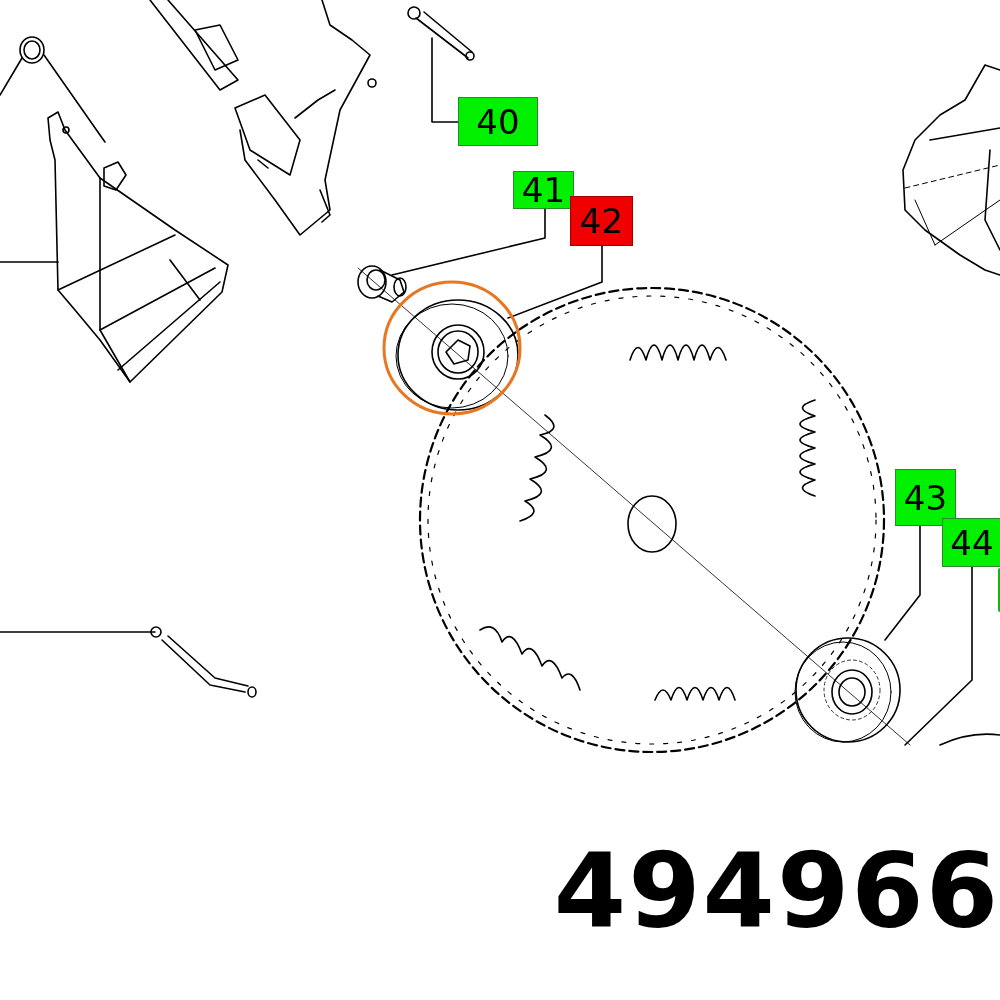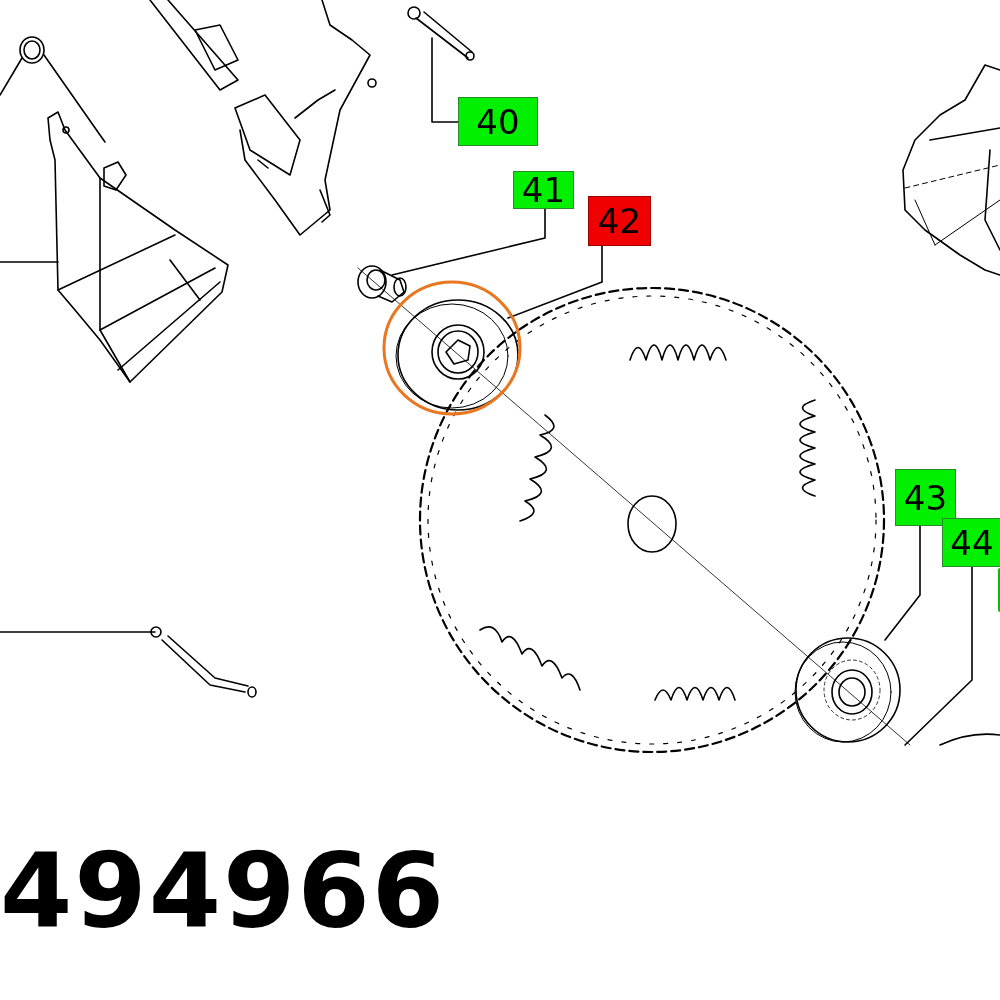--- a/index.html
+++ b/index.html
@@ -1,21 +1,21 @@
 <!DOCTYPE html>
 <html><head>
 <meta charset="utf-8">
 <style>
   html, body { margin:0; padding:0; background:#ffffff; }
   body { width:1000px; height:1000px; position:relative; overflow:hidden; font-family:"DejaVu Sans", sans-serif; }
   #drawing { position:absolute; left:0; top:0; width:1000px; height:760px; }
   .callout { position:absolute; display:flex; align-items:center; justify-content:center; color:#000; font-family:"DejaVu Sans", sans-serif; font-size:34px; line-height:1; box-sizing:border-box; border:1px solid #2a8a2a; }
   .callout.green { background:#00f000; }
-  .callout.red { background:#f00000; border-color:#a00000;margin-left:18px; }
-  .part-number { position:absolute; left:0; top:830px; width:1000px; text-align:left; font-family:"DejaVu Sans", sans-serif; font-weight:bold; font-size:104px; letter-spacing:2px; color:#000; }
+  .callout.red { background:#f00000; border-color:#a00000; }
+  .part-number { position:absolute; left:0; top:830px; width:1000px; text-align:right; font-family:"DejaVu Sans", sans-serif; font-weight:bold; font-size:104px; letter-spacing:2px; color:#000; }
 </style>
 </head>
 <body>
 
 <svg id="drawing" viewBox="0 0 1000 760" width="1000" height="760" xmlns="http://www.w3.org/2000/svg">
   <g fill="none" stroke="#000" stroke-width="1.6" stroke-linejoin="round" stroke-linecap="round">
 
     <g>
       <path d="M0,262 L58,262"></path>
       <path d="M48,118 L58,112 L65,130 L100,178 L175,230 L228,265 L222,292 L130,382 L100,340 L75,310 L58,290 L55,160 L50,140 Z"></path>

